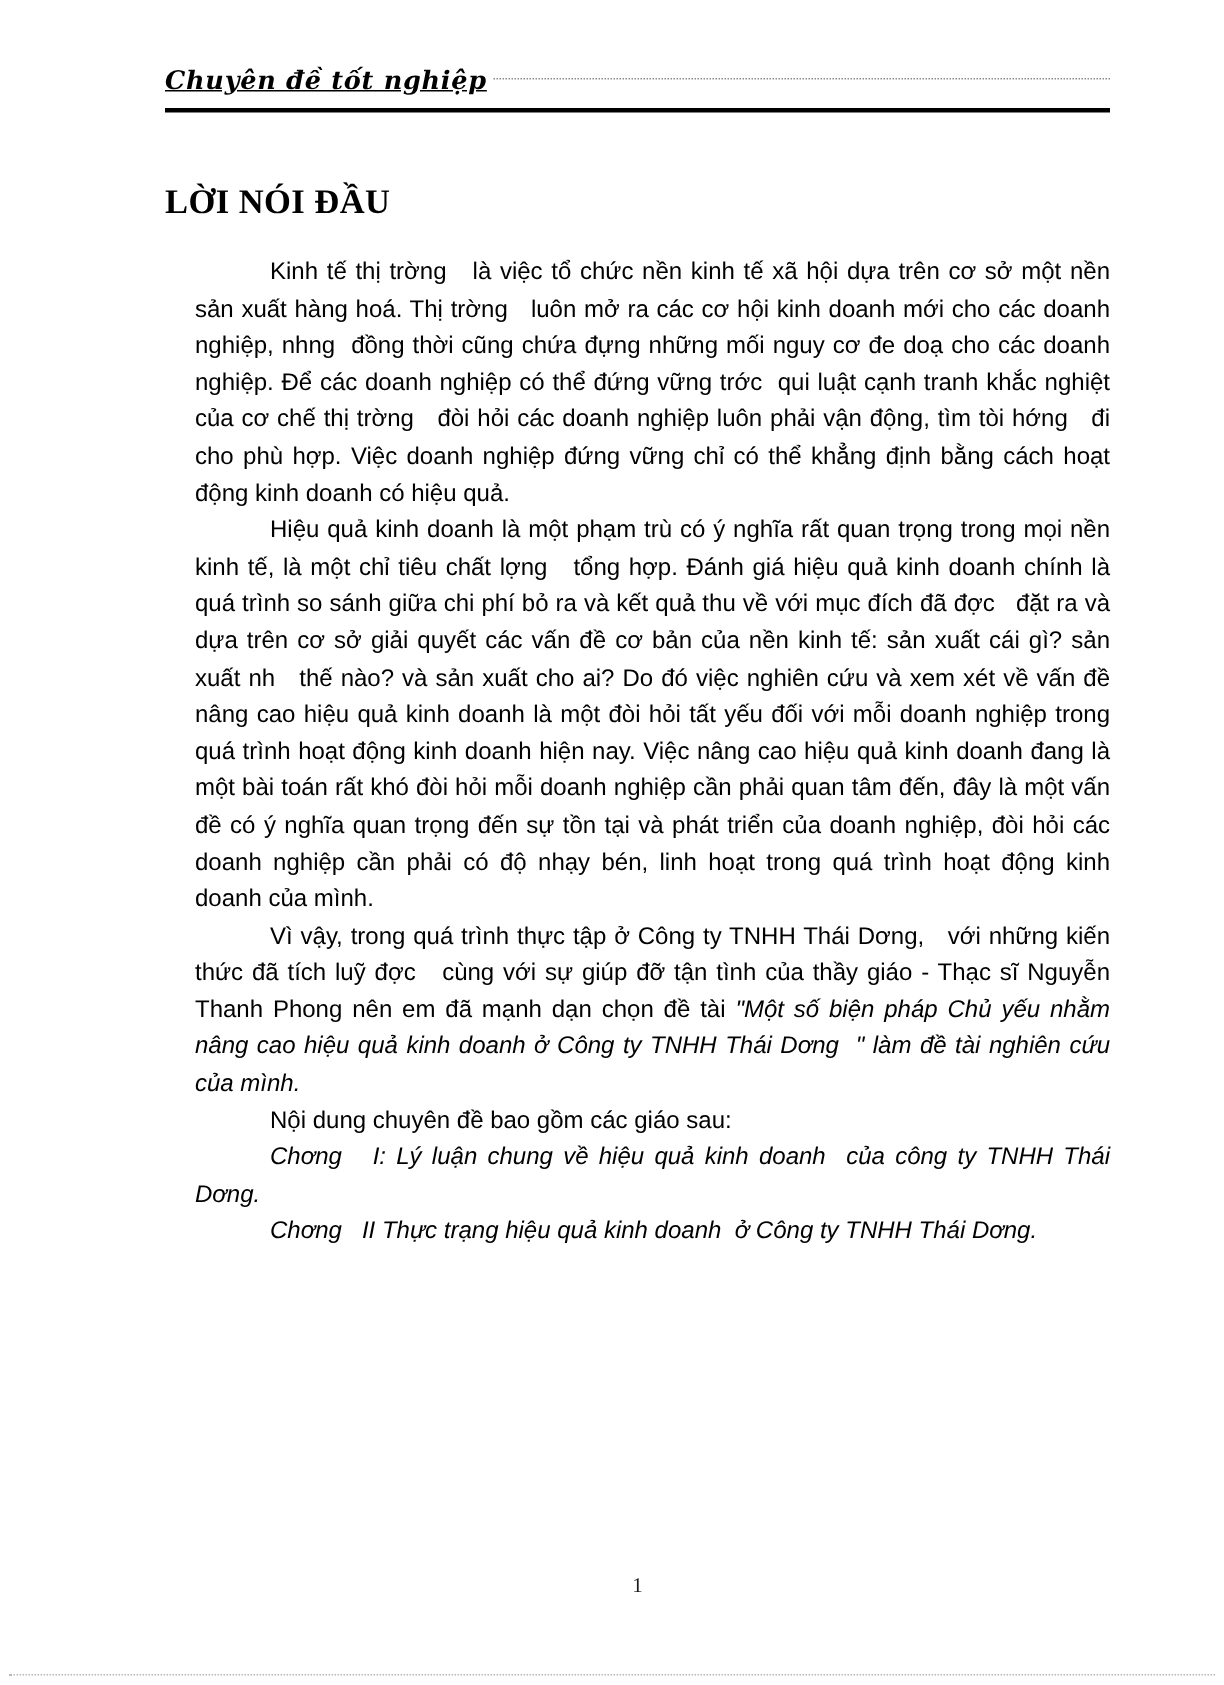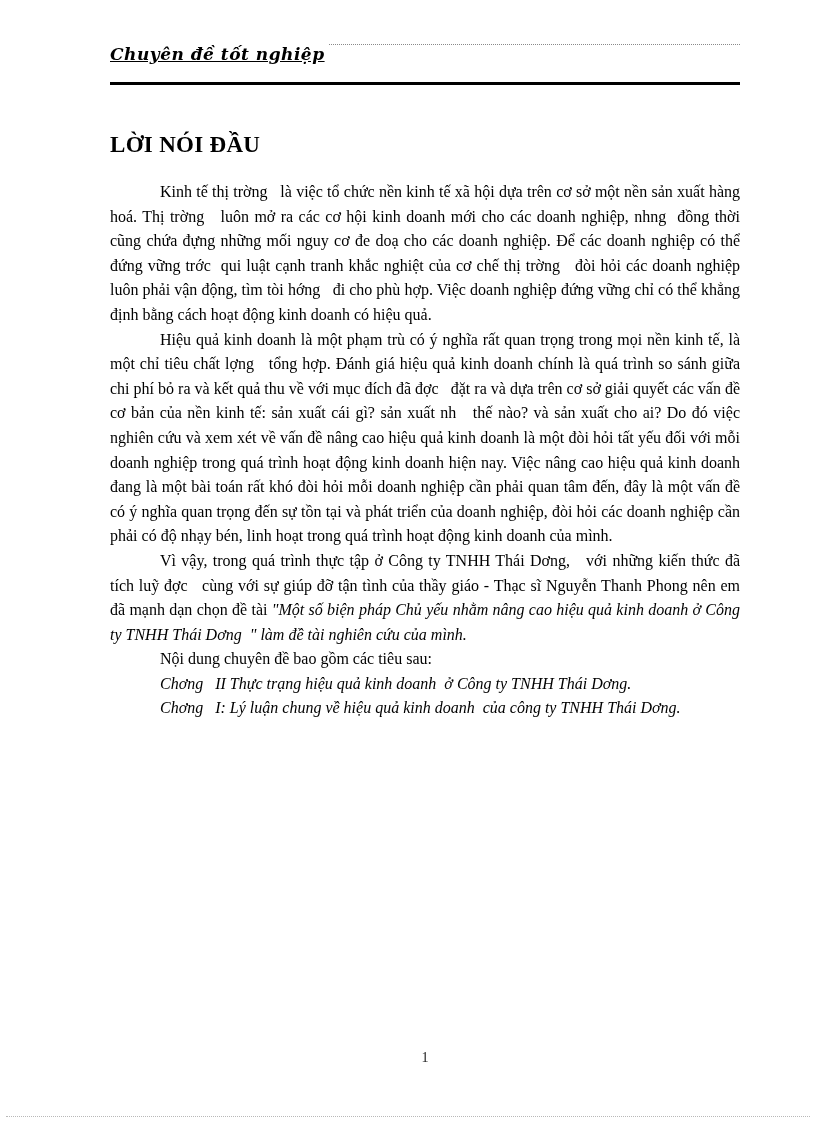--- a/index.html
+++ b/index.html
@@ -10,23 +10,23 @@
     height: 1123px;
     margin: 0 auto;
     background: #ffffff;
     color: #000000;
     overflow: hidden;
     padding: 44px 76px 0 110px;
   }
   
   .header {
     display: flex;
-    align-items: flex-start;
+    align-items: center;
     border-bottom: 3px solid #000000;
-    padding-bottom: 18px;
+    padding-bottom: 8px;
   }
   .header-text {
     font-family: "DejaVu Serif", serif;
     font-style: italic;
     font-weight: 700;
     font-size: 17px;
     line-height: 20px;
     letter-spacing: 0.5px;
     text-decoration: underline;
     white-space: nowrap;
@@ -44,24 +44,25 @@
     margin-bottom: 22px;
     text-align: left;
     font-family: "Liberation Serif", serif;
     font-weight: 700;
     font-size: 23px;
     line-height: 27px;
     letter-spacing: 0.3px;
   }
   
   .doc-body {
-    font-family: Liberation Serif, serif;
+    font-family: Liberation Sans, sans-serif;
     font-size: 16px;
     line-height: 24.6px;
     text-align: justify;
+    margin-left: 20px;
   }
   .doc-body p.para {
     text-indent: 50px;
     margin: 0;
   }
   .doc-body .run.italic { font-style: italic; }
   
   .footer {
     position: absolute;
     top: 1050px;
@@ -90,23 +91,23 @@
     <span class="header-text">Chuyên đề tốt nghiệp</span>
     <span class="header-dotted-fill"></span>
   </div>
 
   <h1 class="doc-title">LỜI NÓI ĐẦU</h1>
 
   <div class="doc-body" id="doc-body">
       <p class="para"><span class="run normal">Kinh tế thị trờng&nbsp;&nbsp; là việc tổ chức nền kinh tế xã hội dựa trên cơ sở một nền sản xuất hàng hoá. Thị trờng&nbsp;&nbsp; luôn mở ra các cơ hội kinh doanh mới cho các doanh nghiệp, nhng&nbsp; đồng thời cũng chứa đựng những mối nguy cơ đe doạ cho các doanh nghiệp. Để các doanh nghiệp có thể đứng vững trớc&nbsp; qui luật cạnh tranh khắc nghiệt của cơ chế thị trờng&nbsp;&nbsp; đòi hỏi các doanh nghiệp luôn phải vận động, tìm tòi hớng&nbsp;&nbsp; đi cho phù hợp. Việc doanh nghiệp đứng vững chỉ có thể khẳng định bằng cách hoạt động kinh doanh có hiệu quả.</span></p>
       <p class="para"><span class="run normal">Hiệu quả kinh doanh là một phạm trù có ý nghĩa rất quan trọng trong mọi nền kinh tế, là một chỉ tiêu chất lợng&nbsp;&nbsp; tổng hợp. Đánh giá hiệu quả kinh doanh chính là quá trình so sánh giữa chi phí bỏ ra và kết quả thu về với mục đích đã đợc&nbsp;&nbsp; đặt ra và dựa trên cơ sở giải quyết các vấn đề cơ bản của nền kinh tế: sản xuất cái gì? sản xuất nh&nbsp;&nbsp; thế nào? và sản xuất cho ai? Do đó việc nghiên cứu và xem xét về vấn đề nâng cao hiệu quả kinh doanh là một đòi hỏi tất yếu đối với mỗi doanh nghiệp trong quá trình hoạt động kinh doanh hiện nay. Việc nâng cao hiệu quả kinh doanh đang là một bài toán rất khó đòi hỏi mỗi doanh nghiệp cần phải quan tâm đến, đây là một vấn đề có ý nghĩa quan trọng đến sự tồn tại và phát triển của doanh nghiệp, đòi hỏi các doanh nghiệp cần phải có độ nhạy bén, linh hoạt trong quá trình hoạt động kinh doanh của mình.</span></p>
       <p class="para"><span class="run normal">Vì vậy, trong quá trình thực tập ở Công ty TNHH Thái Dơng,&nbsp;&nbsp; với những kiến thức đã tích luỹ đợc&nbsp;&nbsp; cùng với sự giúp đỡ tận tình của thầy giáo - Thạc sĩ Nguyễn Thanh Phong nên em đã mạnh dạn chọn đề tài </span><span class="run italic">"Một số biện pháp Chủ yếu nhằm nâng cao hiệu quả kinh doanh ở Công ty TNHH Thái Dơng&nbsp;&nbsp;" làm đề tài nghiên cứu của mình.</span></p>
-      <p class="para"><span class="run normal">Nội dung chuyên đề bao gồm các tiêu sau:</span></p>
+      <p class="para"><span class="run normal">Nội dung chuyên đề bao gồm các giáo sau:</span></p>
+      <p class="para"><span class="run italic">Chơng&nbsp;&nbsp; I: Lý luận chung về hiệu quả kinh doanh&nbsp; của công ty TNHH Thái Dơng.</span></p>
       <p class="para"><span class="run italic">Chơng&nbsp;&nbsp; II Thực trạng hiệu quả kinh doanh&nbsp; ở Công ty TNHH Thái Dơng.</span></p>
-      <p class="para"><span class="run italic">Chơng&nbsp;&nbsp; I: Lý luận chung về hiệu quả kinh doanh&nbsp; của công ty TNHH Thái Dơng.</span></p>
     </div>
 
   <div class="footer">
     <span>1</span>
   </div>
 
   <div class="bottom-dotted-line"></div>
 
 </div>
 

